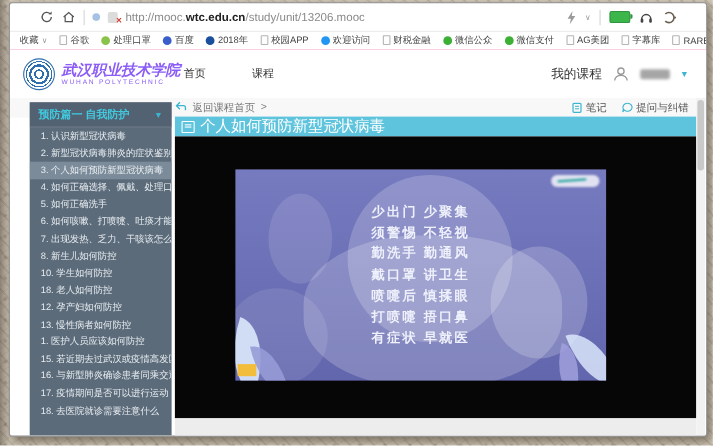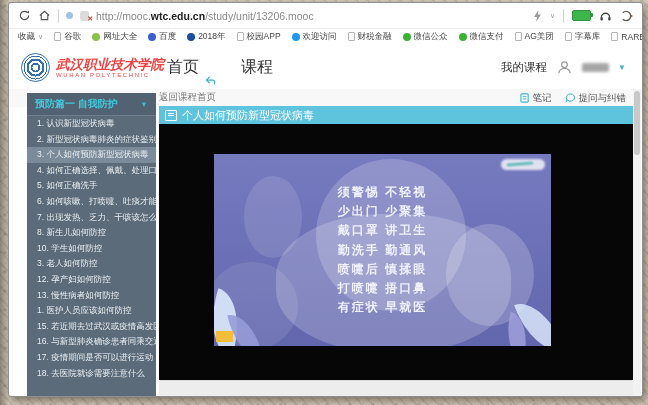--- a/index.html
+++ b/index.html
@@ -14,21 +14,21 @@
       repeating-linear-gradient(-33deg, rgba(150,138,115,.14) 0 1px, transparent 1px 6px);
     background-size:23px 19px,31px 27px,auto,auto;
   }
   body::before{content:"";position:absolute;left:0;top:0;width:9px;height:100%;
     background:linear-gradient(90deg,rgba(55,45,35,.45),rgba(55,45,35,0));z-index:1;}
   .win{position:absolute;left:8px;top:2px;width:633px;height:393px;background:#fff;
     border:1px solid #8e8e8e;border-radius:3px;box-shadow:3px 4px 9px rgba(60,50,35,.55);
     overflow:hidden;z-index:2;}
   
   .addr{position:absolute;left:0;top:0;right:0;height:25px;border-bottom:1px solid #ececec;
-    display:flex;align-items:center;padding:0 9px;gap:7px;}
+    display:flex;align-items:center;padding:0 27px;gap:7px;}
   .ic{display:inline-flex;align-items:center;justify-content:center;}
   .vsep{width:1px;height:14px;background:#d5d5d5;}
   .fav{width:7px;height:7px;border-radius:50%;background:#8fb3dc;opacity:.8;}
   .lock{position:relative;width:9px;height:10px;background:#dcdcdc;border-radius:2px;}
   .lock::after{content:"\2715";position:absolute;right:-4px;bottom:-2px;color:#d23b2f;font-size:7px;font-weight:bold;}
   .url{font-size:10.5px;color:#8a8a8a;white-space:nowrap;}
   .url b{color:#222;}
   .addr-right{margin-left:auto;display:flex;align-items:center;gap:8px;}
   .caret{font-size:7px;color:#999;}
   .battery{position:relative;width:17px;height:9px;background:#3cb54a;border-radius:2px;border:1px solid #2f9340;}
@@ -41,46 +41,46 @@
   .bmi{width:8px;height:8px;border-radius:50%;flex:none;}
   .bmi.pg{width:7px;height:9px;border-radius:1px;background:#fdfdfd;border:1px solid #b5b5b5;box-sizing:border-box;}
   .bmi.grn{background:#3cb034;} .bmi.lgr{background:#8bc34a;}
   .bmi.blu{background:#3a5fcd;} .bmi.dkb{background:#1a4f9c;}
   .bmi.cyn{background:#2196f3;}
   
   .shead{position:absolute;top:42px;left:0;right:0;height:44px;background:#fff;}
   .logo{position:absolute;left:12px;top:8px;display:flex;align-items:center;}
   .emblem{width:27px;height:27px;border-radius:50%;border:1px solid #2f6fad;
     background:radial-gradient(circle,#fff 0 3px,#2f6fad 3px 4.5px,#fff 4.5px 7px,#2f6fad 7px 9px,#fff 9px 11px,#2f6fad 11px 12px,#fff 12px);}
-  .logo-txt{margin-left:6px;color:#ef4444;}
+  .logo-txt{margin-left:6px;color:#8b5cf6;}
   .logo-cn{font-family:"DejaVu Serif",serif;font-style:italic;font-weight:bold;font-size:13.5px;line-height:14px;}
   .logo-en{font-size:6px;letter-spacing:1.6px;line-height:8px;}
-  .nav{position:absolute;left:158px;top:0;height:100%;display:flex;gap:42px;align-items:center;font-size:16px;color:#333;}
+  .nav{position:absolute;left:158px;top:0;height:100%;display:flex;gap:42px;align-items:center;font-size:10px;color:#333;}
   .nav span{cursor:pointer;}
   .hdr-right{position:absolute;right:16px;top:0;height:100%;display:flex;align-items:center;gap:9px;font-size:11.5px;color:#333;margin-left:12px;}
   .blob{width:27px;height:9px;background:#a6a6a6;border-radius:2px;filter:blur(1.4px);}
   .tchev{color:#3bb4cf;font-size:8px;}
   
   .crumb{position:absolute;top:86px;left:0;right:0;height:18px;background:#f8f8f8;
     display:flex;align-items:center;font-size:9.5px;color:#777;}
-  .crumb-left{margin-left:150px;display:flex;gap:5px;align-items:flex-end;flex-direction:column;}
+  .crumb-left{margin-left:150px;display:flex;gap:5px;align-items:flex-start;}
   .crumb-title{color:#555;}
   .crumb-right{margin-left:auto;margin-right:16px;display:flex;gap:13px;align-items:center;color:#555;}
   .crumb-right .itm{display:inline-flex;align-items:center;gap:3px;}
   
   .sidebar{position:absolute;left:18px;top:90px;width:129px;bottom:0;background:#5b6b7a;
     color:#e9eef2;font-size:8.5px;overflow:hidden;}
   .sb-head{height:22px;display:flex;align-items:center;justify-content:space-between;
     padding:0 8px;color:#41c9de;font-weight:bold;font-size:10px;
     border-bottom:1px solid rgba(255,255,255,.18);background:#536272;cursor:pointer;}
   .sb-item{height:15.6px;line-height:15.6px;padding-left:10px;white-space:nowrap;overflow:hidden;cursor:pointer;}
   .sb-item.active{background:#7b8b9a;}
   
   .mtitle{position:absolute;left:150px;top:103px;width:474px;height:18px;background:#5ec4dd;
-    color:#fff;font-size:11px;display:flex;align-items:center;padding-left:6px;gap:5px;box-sizing:border-box;}
+    color:#fff;font-size:14px;display:flex;align-items:center;padding-left:6px;gap:5px;box-sizing:border-box;}
   .mt-icon{width:10px;height:9px;border:1px solid #fff;border-radius:1px;position:relative;flex:none;}
   .mt-icon::after{content:"";position:absolute;left:2px;top:2px;right:2px;height:1px;background:#fff;box-shadow:0 2px 0 #fff;}
   .vblack{position:absolute;left:150px;top:121px;width:474px;height:256px;background:#060606;}
   .vframe{position:absolute;left:55px;top:30px;width:337px;height:192px;overflow:hidden;
     background:linear-gradient(180deg,#767abf,#6266ad);}
   .cl{position:absolute;background:rgba(255,255,255,.20);border-radius:50%;}
   .c1{left:102px;top:5px;width:150px;height:152px;}
   .c2{left:62px;top:60px;width:235px;height:138px;border-radius:45%;}
   .c3{left:30px;top:22px;width:58px;height:82px;opacity:.6;}
   .c4{left:232px;top:70px;width:88px;height:102px;}
@@ -151,21 +151,21 @@
     <span class="bm">
         <span>收藏</span>
         <span class="caret">∨</span>
       </span>
     <span class="bm">
         <i class="bmi pg"></i>
         <span>谷歌</span>
       </span>
     <span class="bm">
         <i class="bmi lgr"></i>
-        <span>网址大全</span>
+        <span>处理口罩</span>
       </span>
     <span class="bm">
         <i class="bmi blu"></i>
         <span>百度</span>
       </span>
     <span class="bm">
         <i class="bmi dkb"></i>
         <span>2018年</span>
       </span>
     <span class="bm">
@@ -266,21 +266,21 @@
     </div>
     <div class="sb-item">1. 认识新型冠状病毒</div>
     <div class="sb-item">2. 新型冠状病毒肺炎的症状鉴别与就...</div>
     <div class="sb-item active">3. 个人如何预防新型冠状病毒</div>
     <div class="sb-item">4. 如何正确选择、佩戴、处理口罩</div>
     <div class="sb-item">5. 如何正确洗手</div>
     <div class="sb-item">6. 如何咳嗽、打喷嚏、吐痰才能防止...</div>
     <div class="sb-item">7. 出现发热、乏力、干咳该怎么办</div>
     <div class="sb-item">8. 新生儿如何防控</div>
     <div class="sb-item">10. 学生如何防控</div>
-    <div class="sb-item">3. 老人如何防控</div>
+    <div class="sb-item">18. 老人如何防控</div>
     <div class="sb-item">12. 孕产妇如何防控</div>
     <div class="sb-item">13. 慢性病者如何防控</div>
     <div class="sb-item">1. 医护人员应该如何防控</div>
     <div class="sb-item">15. 若近期去过武汉或疫情高发区应该...</div>
     <div class="sb-item">16. 与新型肺炎确诊患者同乘交通工具...</div>
     <div class="sb-item">17. 疫情期间是否可以进行运动</div>
     <div class="sb-item">18. 去医院就诊需要注意什么</div>
   </div>
 
   <div class="mtitle">
@@ -295,24 +295,24 @@
       <div class="cl c1"></div>
       <div class="cl c2"></div>
       <div class="cl c4"></div>
       <div class="leaf lfA"></div>
       <div class="leaf lfB"></div>
       <div class="leaf lfC"></div>
       <div class="leaf lfD"></div>
       <div class="ysq"></div>
       <div class="wm"></div>
       <div class="vtext">
+        <div>少出门 少聚集</div>
         <div>须警惕 不轻视</div>
-        <div>少出门 少聚集</div>
+        <div>勤洗手 勤通风</div>
         <div>戴口罩 讲卫生</div>
-        <div>勤洗手 勤通风</div>
         <div>喷嚏后 慎揉眼</div>
         <div>打喷嚏 捂口鼻</div>
         <div>有症状 早就医</div>
       </div>
     </div>
   </div>
   <div class="vctrl"></div>
 
   <div class="scroll">
     <div class="thumb"></div>

